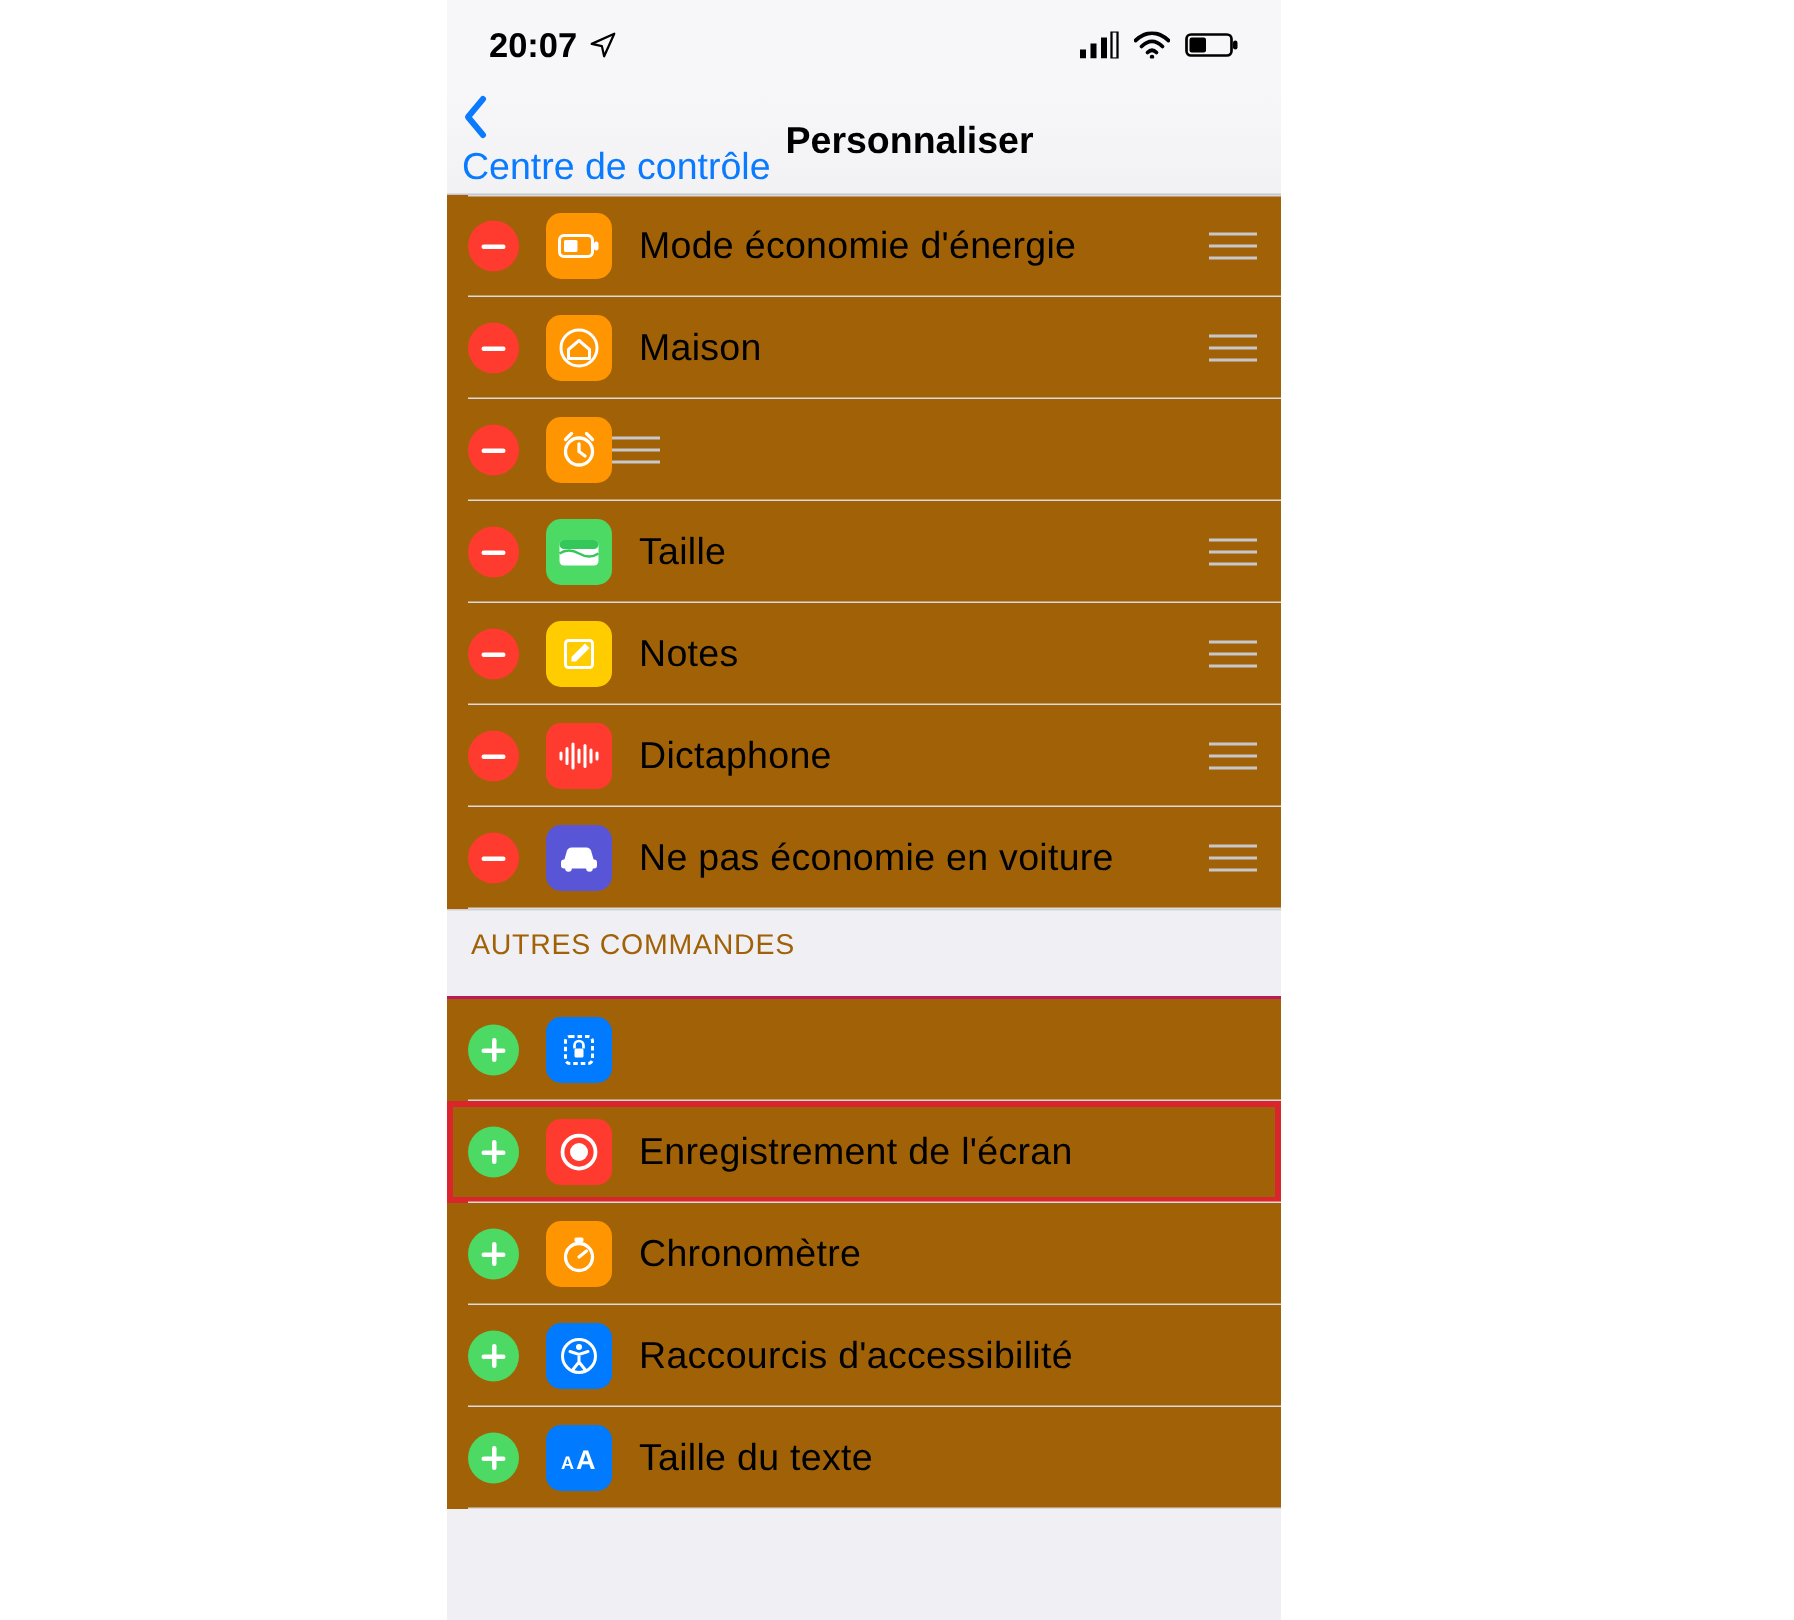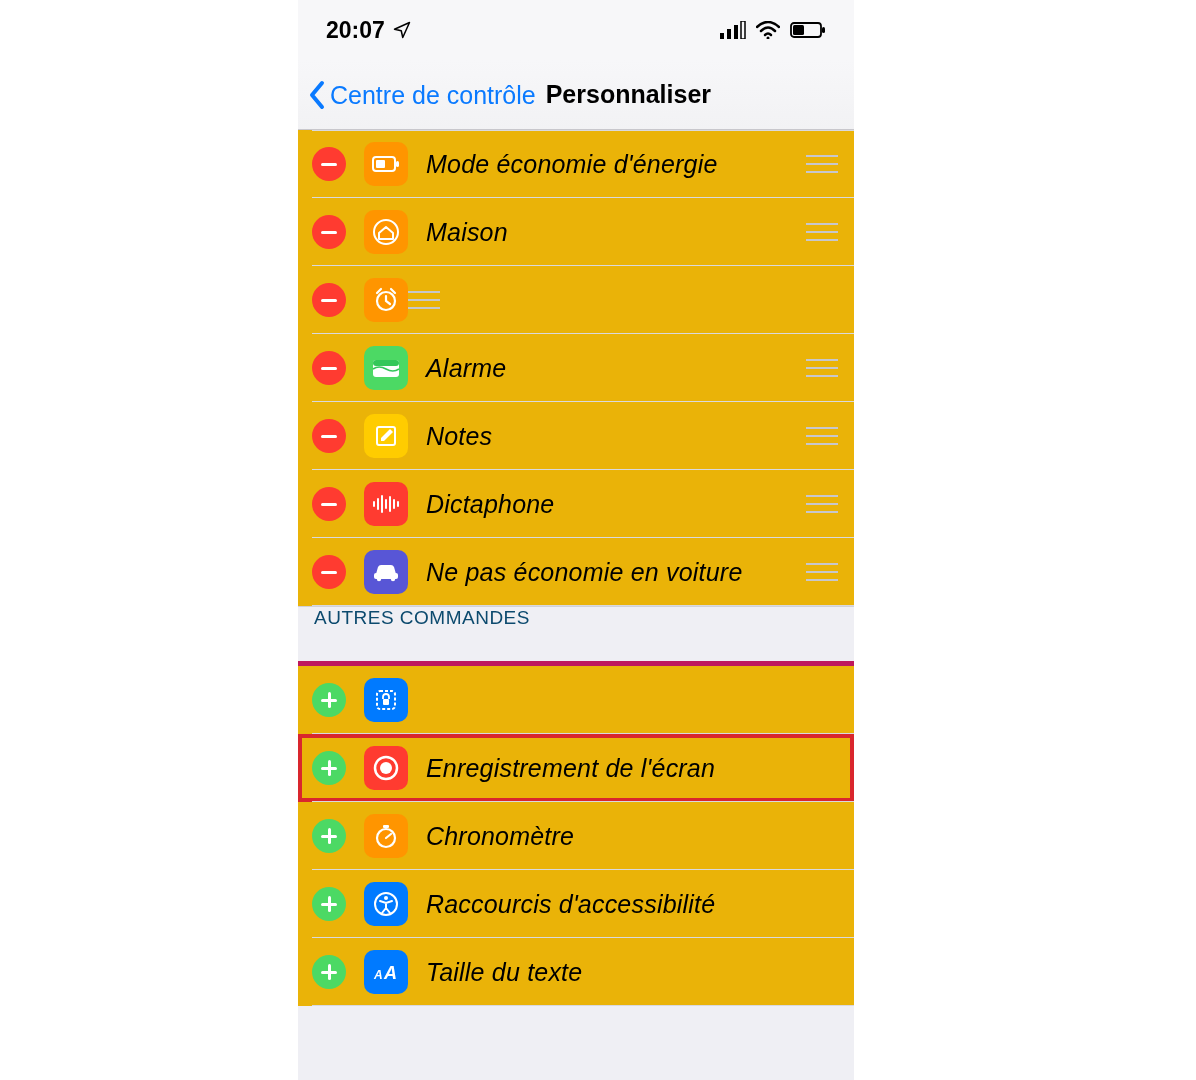--- a/index.html
+++ b/index.html
@@ -35,32 +35,32 @@
     height: 70px;
     background: linear-gradient(#f7f7f9, #f2f2f4);
     border-bottom: 1px solid #c8c7cc;
     display: flex;
     align-items: center;
     padding: 0 10px;
     font-size: 25px;
   }
   .navbar .back {
     display: flex;
-    align-items: flex-end;
+    align-items: flex-start;
     color: #0a7aff;
     gap: 4px;
+    flex-direction: column;
   }
   .navbar .title {
     font-weight: 700;
     color: #000;
     margin-left: 10px;
   }
   .list {
-    background: #eab308;
-    font-style: italic;
+    background: #a16207;
   }
   .row {
     display: flex;
     align-items: center;
     height: 68px;
     padding: 0 16px 0 14px;
     position: relative;
   }
   .row .sep {
     position: absolute;
@@ -140,26 +140,26 @@
   }
   .grip span {
     height: 2px;
     background: #c7c7cc;
     width: 100%;
   }
   .section-gap {
     height: 60px;
     background: #efeff4;
     border-top: 1px solid #d1d1d6;
-    border-bottom: 5px solid #be185d;
-    display: flex;
-    align-items: flex-start;
+    border-bottom: 2px solid #be185d;
+    display: flex;
+    align-items: center;
     padding: 0 16px 10px 16px;
     font-size: 19px;
-    color: #0c4a6e;
+    color: #a16207;
     letter-spacing: 0.5px;
   }
   
   .ic-orange { background: #ff9500; }
   .ic-darkorange { background: #ff9500; }
   .ic-green  { background: #4cd964; }
   .ic-red    { background: #ff3b30; }
   .ic-yellow { background: #ffcc00; }
   .ic-purple { background: #5856d6; }
   .ic-blue   { background: #007aff; }
@@ -274,21 +274,21 @@
 
     <div class="row">
       <div class="circle remove"></div>
       <div class="appicon ic-green">
         <svg width="30" height="24" viewBox="0 0 30 24">
             <rect x="2" y="4" width="26" height="17" rx="3" fill="#fff"></rect>
             <rect x="2" y="4" width="26" height="6" rx="3" fill="#34c759"></rect>
             <path d="M2 13 Q8 9 15 13 T28 13" fill="none" stroke="#34c759" stroke-width="1.6"></path>
           </svg>
       </div>
-      <div class="label">Alarme</div>
+      <div class="label">Taille</div>
       <div class="grip">
           <span></span>
           <span></span>
           <span></span>
         </div>
       <div class="sep"></div>
     </div>
 
     <div class="row">
       <div class="circle remove"></div>

